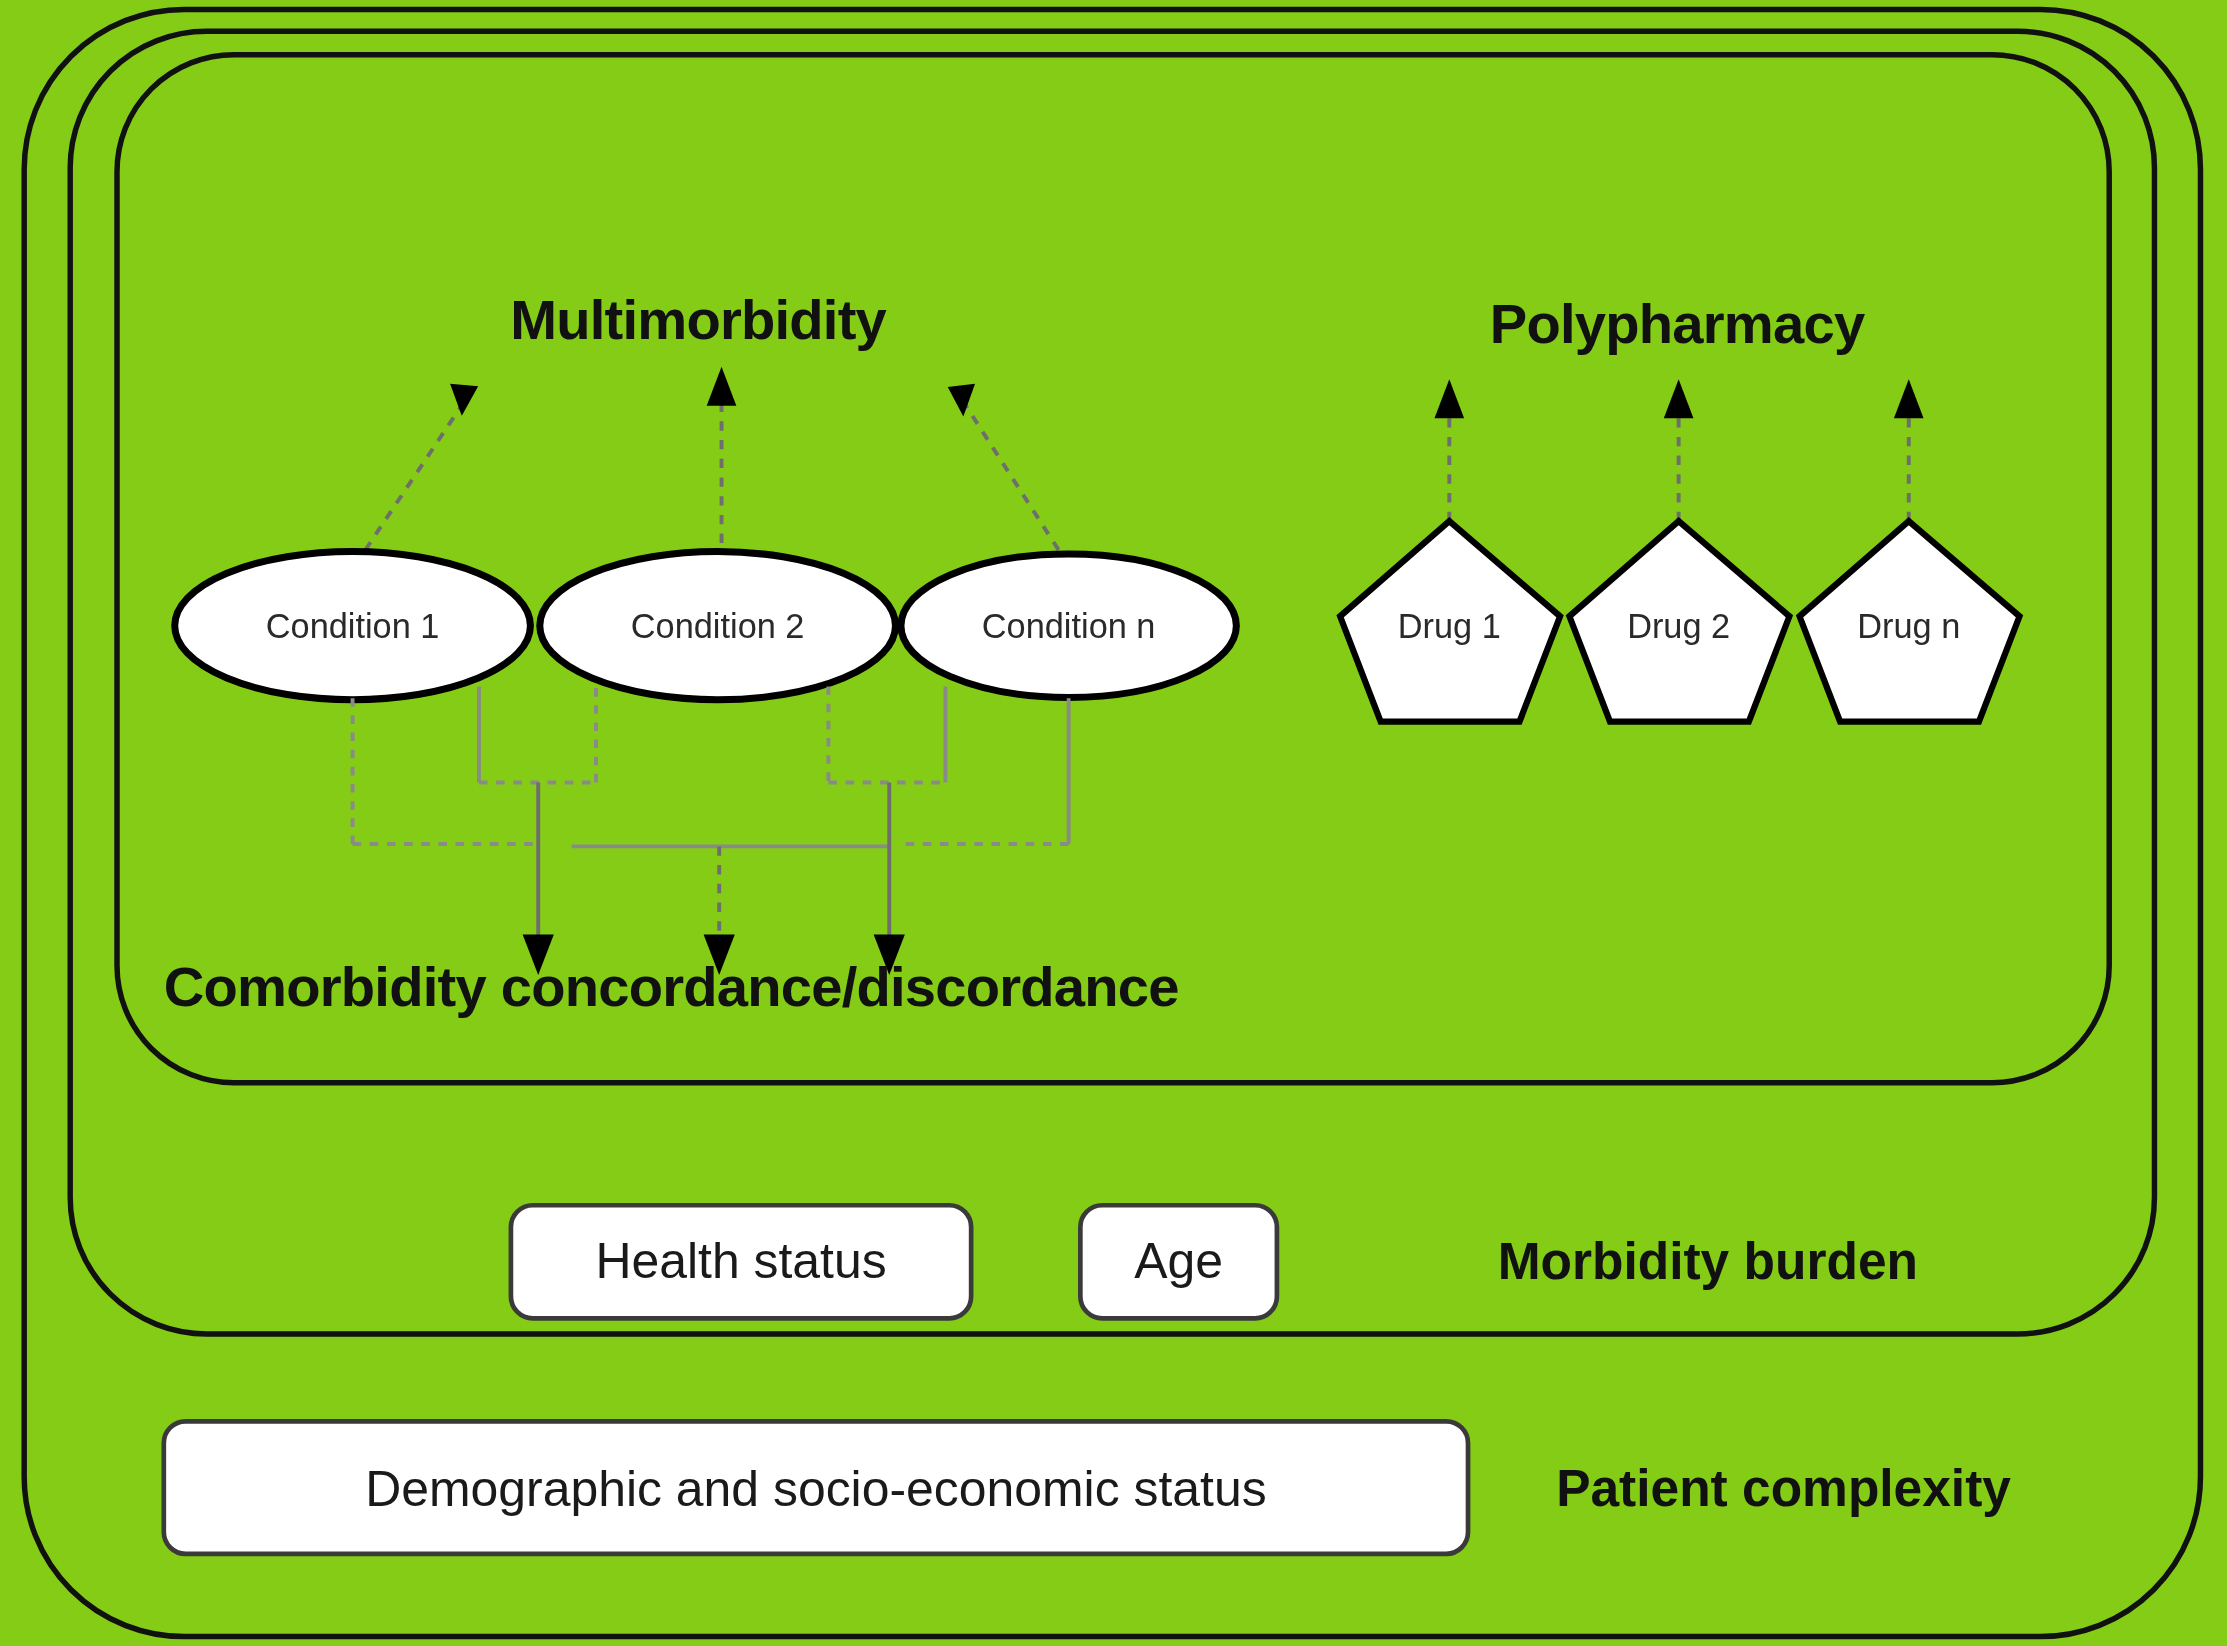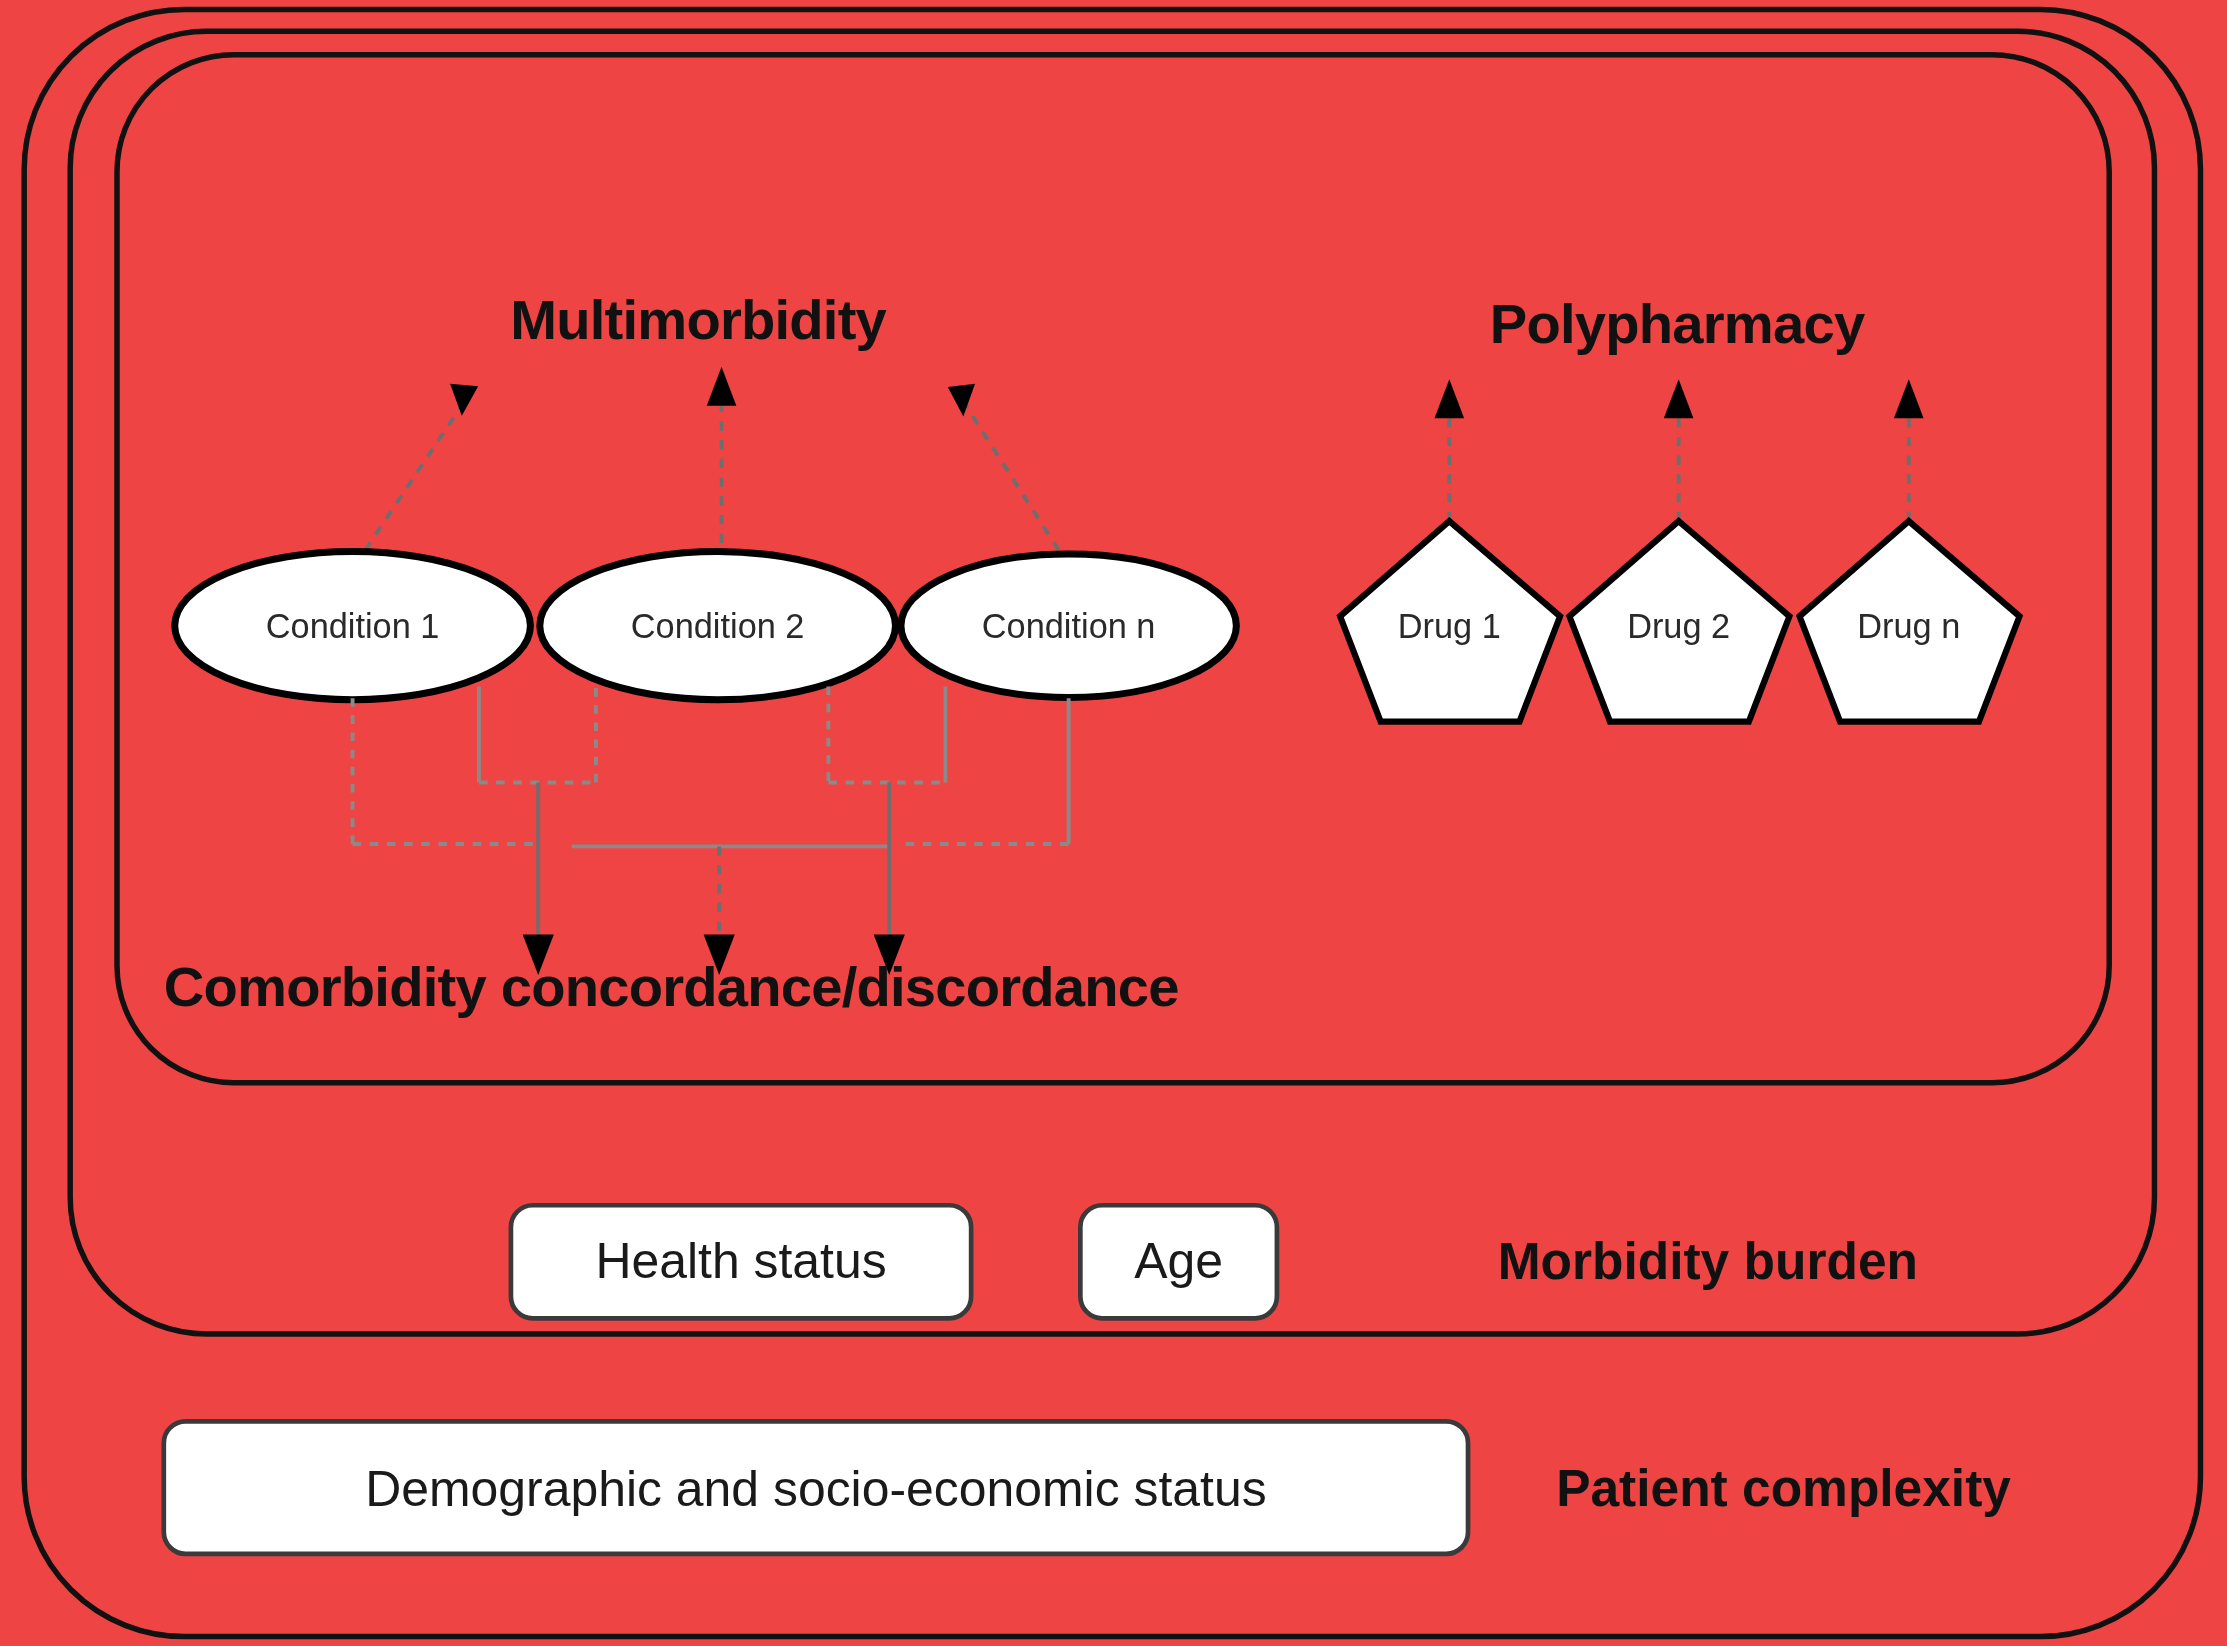--- a/index.html
+++ b/index.html
@@ -4,21 +4,21 @@
 <style>
   html, body {
     margin: 0;
     padding: 0;
     background: #ffffff;
   }
   #stage {
     position: relative;
     width: 2227px;
     height: 1646px;
-    background: #ef4444;
+    background: #84cc16;
     font-family: "Liberation Sans", sans-serif;
   }
   svg.diagram {
     display: block;
     width: 2227px;
     height: 1646px;
   }
   .frame-outer, .frame-mid, .frame-inner {
     fill: none;
     stroke: #111111;

